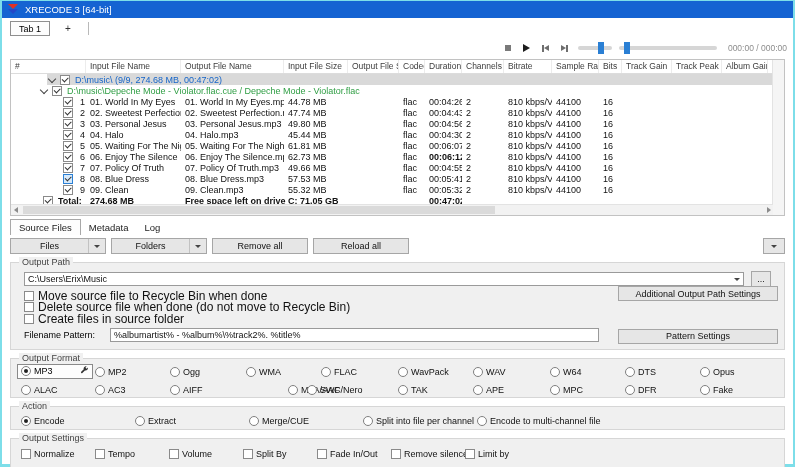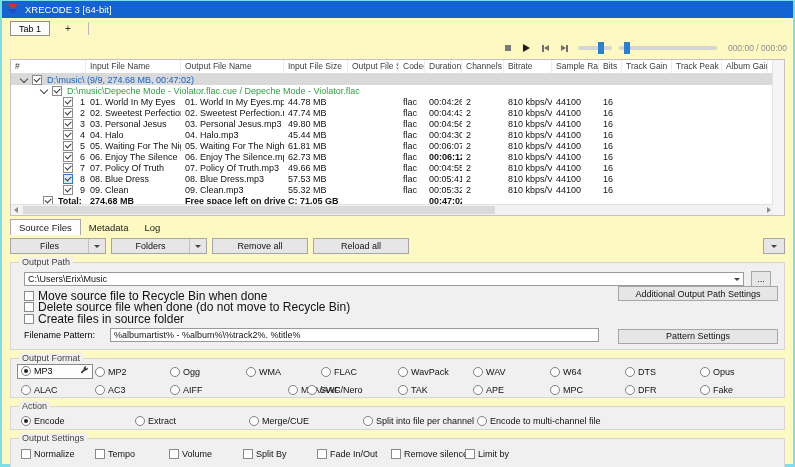--- a/index.html
+++ b/index.html
@@ -1,18 +1,18 @@
 <!DOCTYPE html>
 <html><head>
 <meta charset="utf-8">
 <style>
   html,body{margin:0;padding:0;}
   body{font-family:"Liberation Sans",sans-serif;background:#9be6ee;width:795px;height:467px;overflow:hidden;}
   .frame{width:795px;height:467px;box-sizing:border-box;padding:1px 2px 3px 2px;background:#7ddee9;}
-  .window{width:100%;height:100%;background:#fef9c3;display:flex;flex-direction:column;box-sizing:border-box;}
+  .window{width:100%;height:100%;background:#ffffff;display:flex;flex-direction:column;box-sizing:border-box;}
 
   
   .titlebar{height:17px;background:#1563d2;color:#fff;display:flex;align-items:center;padding-left:5px;font-size:9.5px;flex:0 0 auto;}
   .app-icon{width:13px;height:12px;position:relative;margin-right:5px;}
   .app-icon .tri{position:absolute;width:0;height:0;border-left:5px solid transparent;border-right:5px solid transparent;}
   .app-icon .tri.red{border-top:5px solid #e03024;top:0;left:1px;}
   .app-icon .tri.blue{border-top:5px solid #2448c8;top:5px;left:1px;}
 
   
   .tabstrip{height:21px;display:flex;align-items:center;padding-left:8px;flex:0 0 auto;}
@@ -159,21 +159,21 @@
           <div class="h-cell" style="width: 42px;">Channels</div>
           <div class="h-cell" style="width: 48px;">Bitrate</div>
           <div class="h-cell" style="width: 47px;">Sample Rate</div>
           <div class="h-cell" style="width: 23px;">Bits</div>
           <div class="h-cell" style="width: 50px;">Track Gain</div>
           <div class="h-cell" style="width: 50px;">Track Peak</div>
           <div class="h-cell" style="width: 46px;">Album Gain</div>
           <div class="h-cell" style="width: 50px;">Album Peak</div>
         </div>
     <div class="tbody" id="tbody">
-          <div class="trow group1" style="padding-left: 8px;">
+          <div class="trow group1" style="padding-left: 0; margin-left: 36px;">
             <span class="chev"></span>
             <span class="cb checked"></span>
             <span style="margin-left: 5px;">D:\music\ (9/9, 274.68 MB, 00:47:02)</span>
           </div>
           <div class="trow group2" style="padding-left: 28px;">
             <span class="chev"></span>
             <span class="cb checked"></span>
             <span style="margin-left: 5px;">D:\music\Depeche Mode - Violator.flac.cue / Depeche Mode - Violator.flac</span>
           </div>
           <div class="trow">

